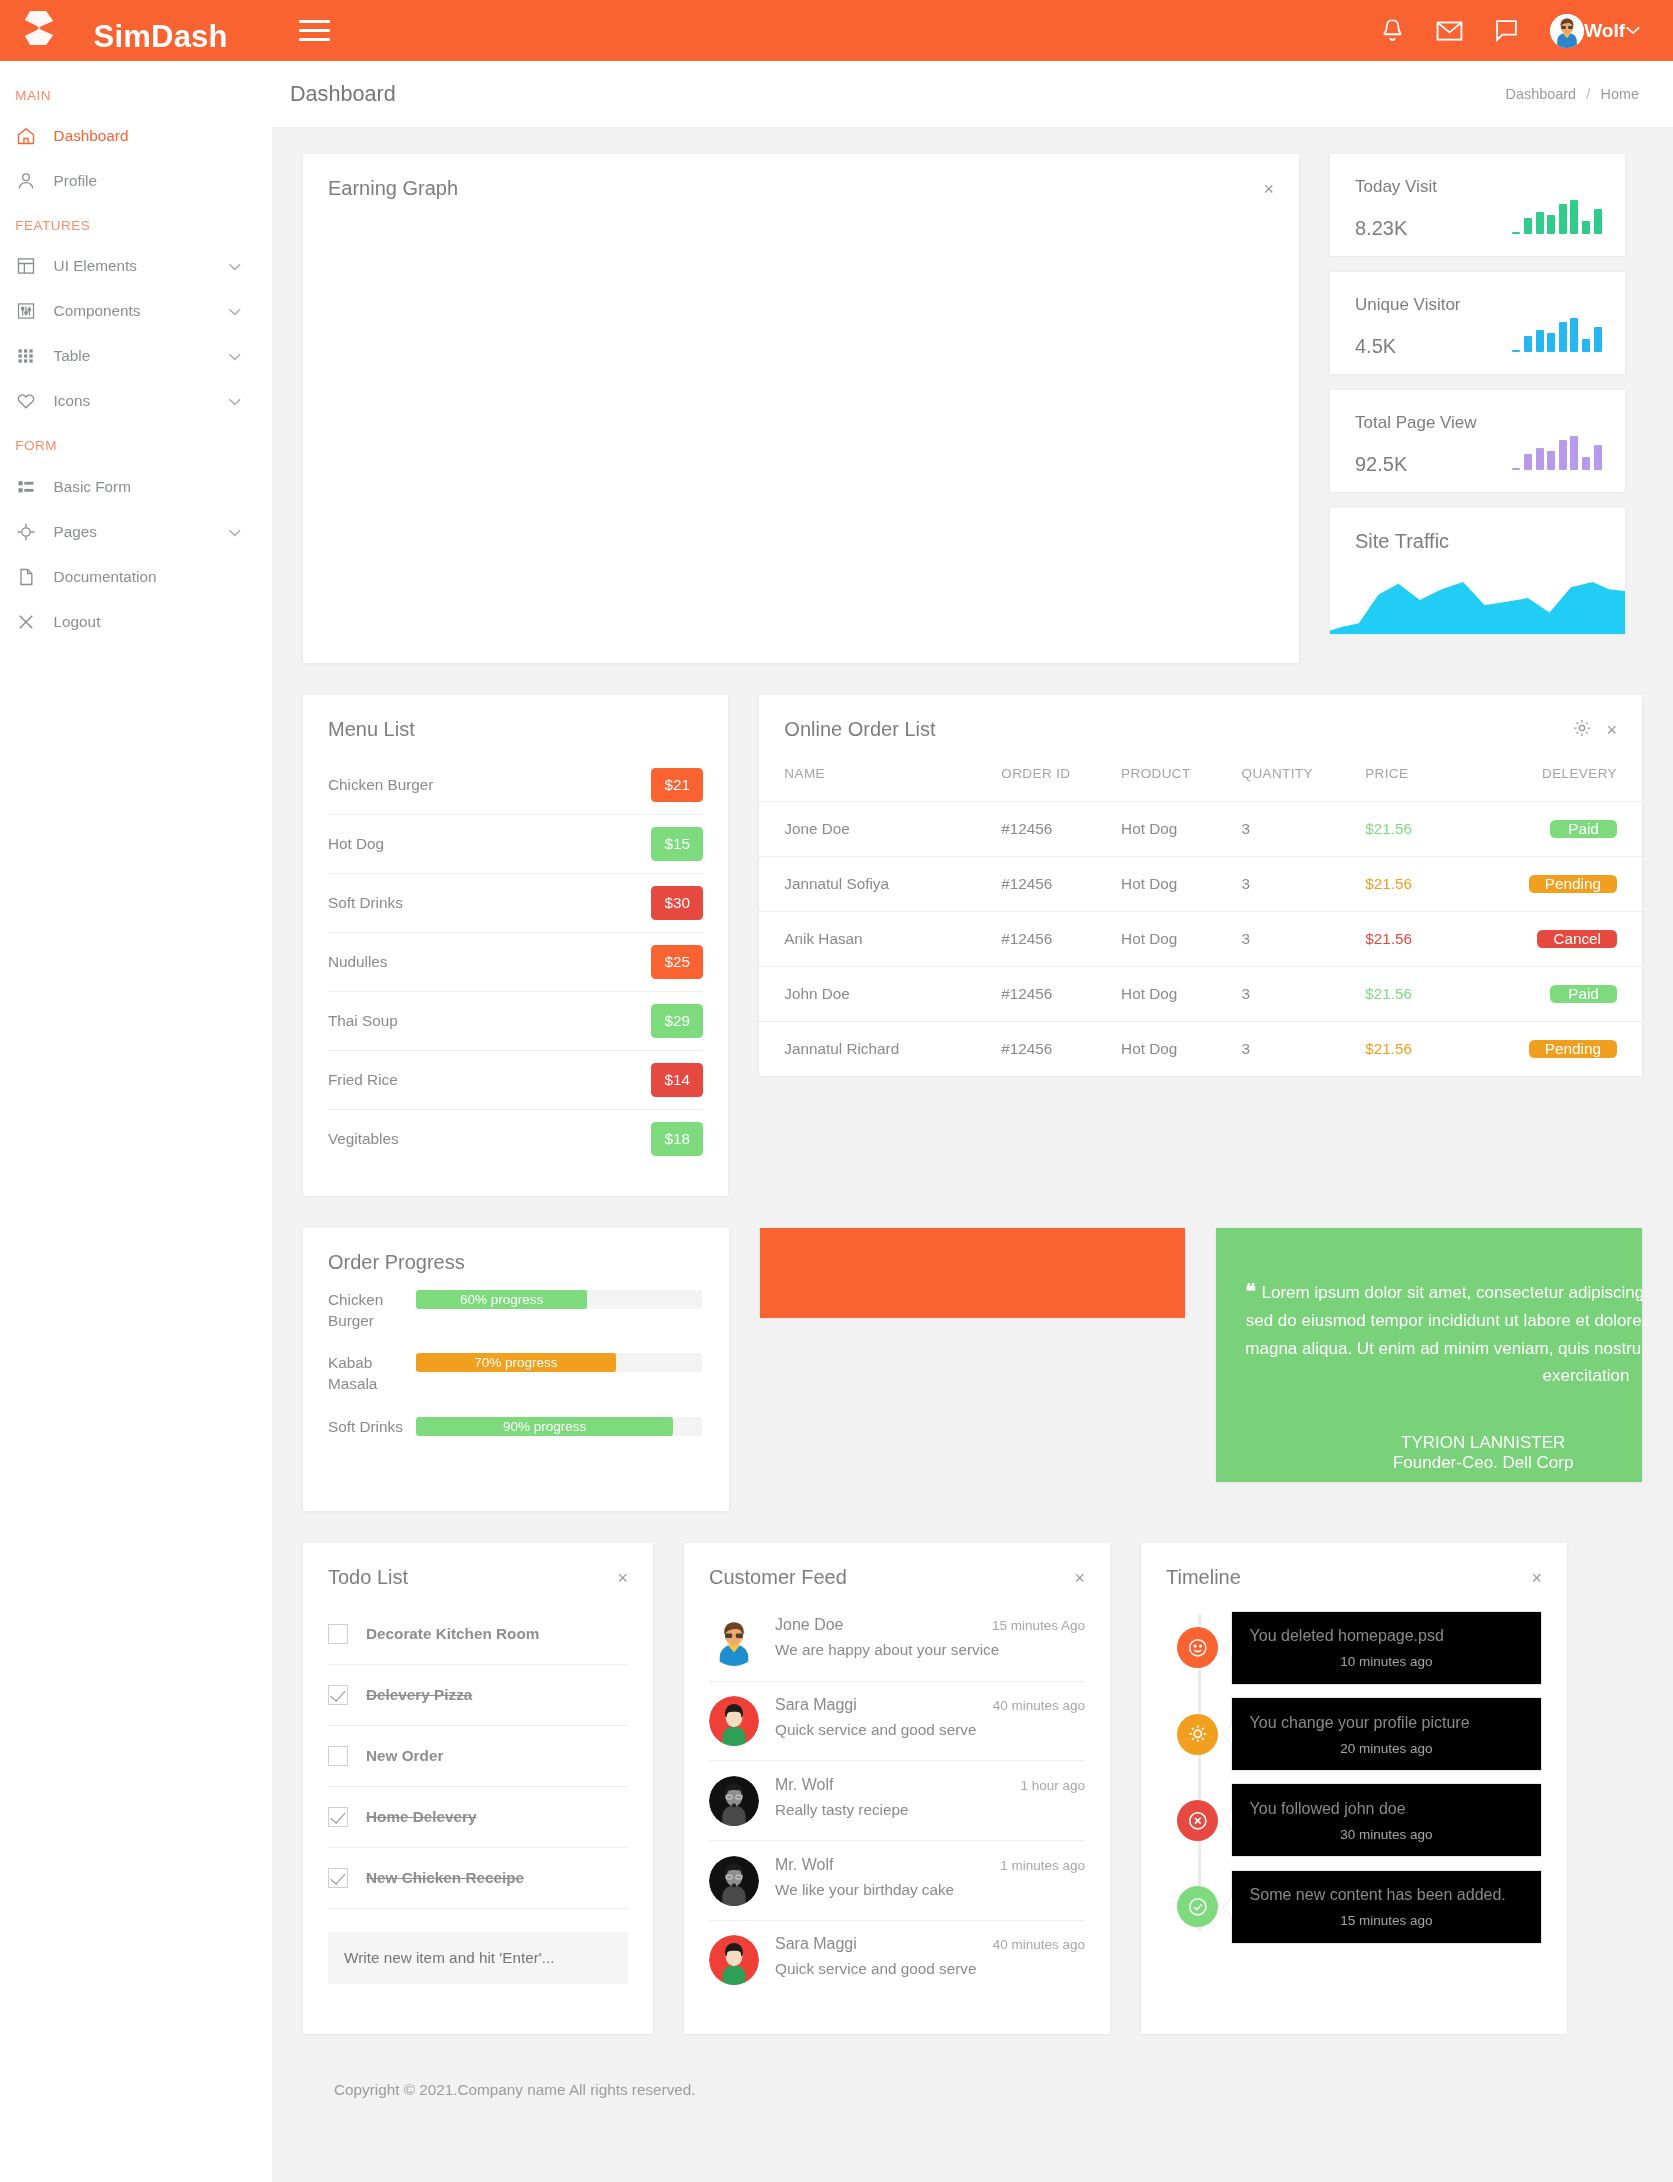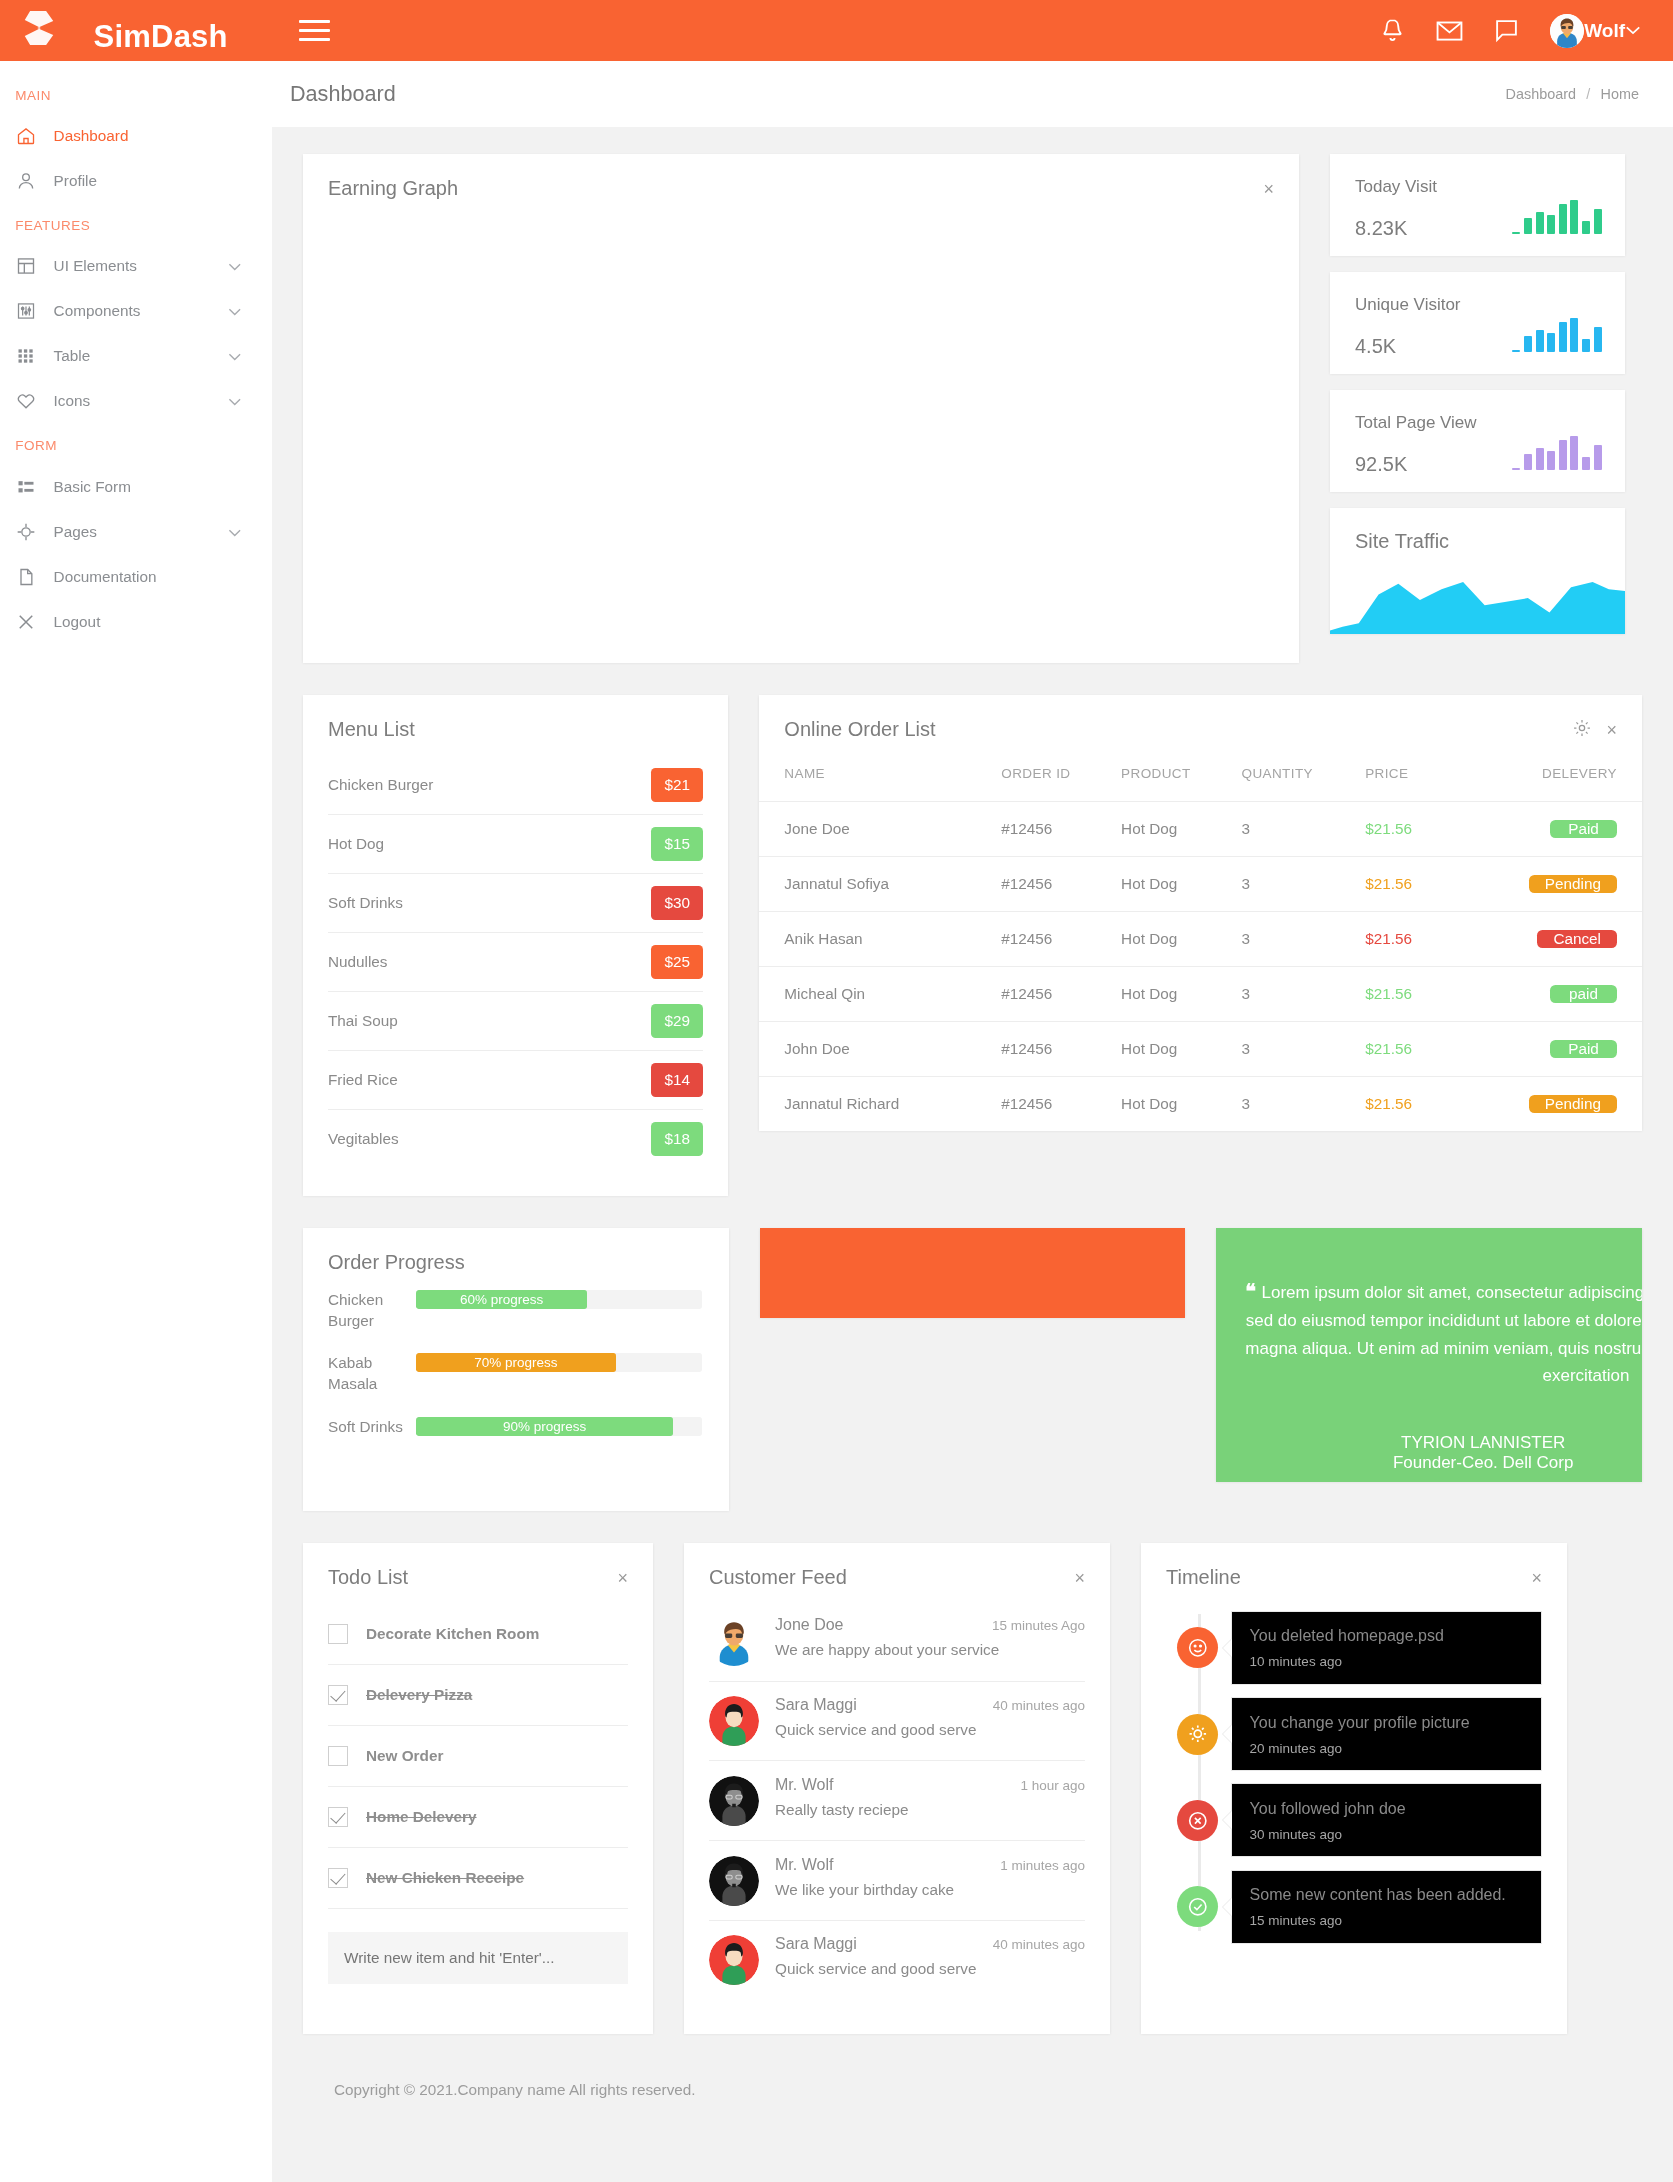--- a/index.html
+++ b/index.html
@@ -228,21 +228,21 @@
     content:""; position:absolute; left:-10px; top: 50%; transform: translateY(-50%);
     width: 0; height: 0; border-top: 10px solid transparent;
     border-bottom: 10px solid transparent; border-right: 10px solid #e8e8e8;
   }
   .tl-box::after {
     content:""; position:absolute; left:-9px; top: 50%; transform: translateY(-50%);
     width: 0; height: 0; border-top: 9px solid transparent;
     border-bottom: 9px solid transparent; border-right: 9px solid #fff;
   }
   .tl-title { font-size: 16px; color: #8a8a8a; line-height:1.3; }
-  .tl-time { font-size: 13.5px; color: #a6a6a6; margin-top: 7.2px; }
+  .tl-time { font-size: 13.5px; color: #a6a6a6; margin-top: 7.2px; text-align: center; }
 
   .footer { padding: 16px 0 0 31px; font-size: 15.3px; color: #9c9c9c; }
 </style>
 </head>
 <body>
 
 <div class="topbar">
   <div class="logo-zone">
     <div class="logo-mark">
       <span class="logo-s">
@@ -603,28 +603,20 @@
             </tr>
             <tr>
               <td>Anik Hasan</td>
               <td>#12456</td>
               <td>Hot Dog</td>
               <td>3</td>
               <td style="color:#e5493f">$21.56</td>
               <td><span class="status-badge" style="background:#e5493f">Cancel</span></td>
             </tr>
             <tr>
-              <td>Micheal Qin</td>
-              <td>#12456</td>
-              <td>Hot Dog</td>
-              <td>3</td>
-              <td style="color:#7ddb7d">$21.56</td>
-              <td><span class="status-badge" style="background:#7ddb7d">paid</span></td>
-            </tr>
-            <tr>
               <td>John Doe</td>
               <td>#12456</td>
               <td>Hot Dog</td>
               <td>3</td>
               <td style="color:#7ddb7d">$21.56</td>
               <td><span class="status-badge" style="background:#7ddb7d">Paid</span></td>
             </tr>
             <tr>
               <td>Jannatul Richard</td>
               <td>#12456</td>

